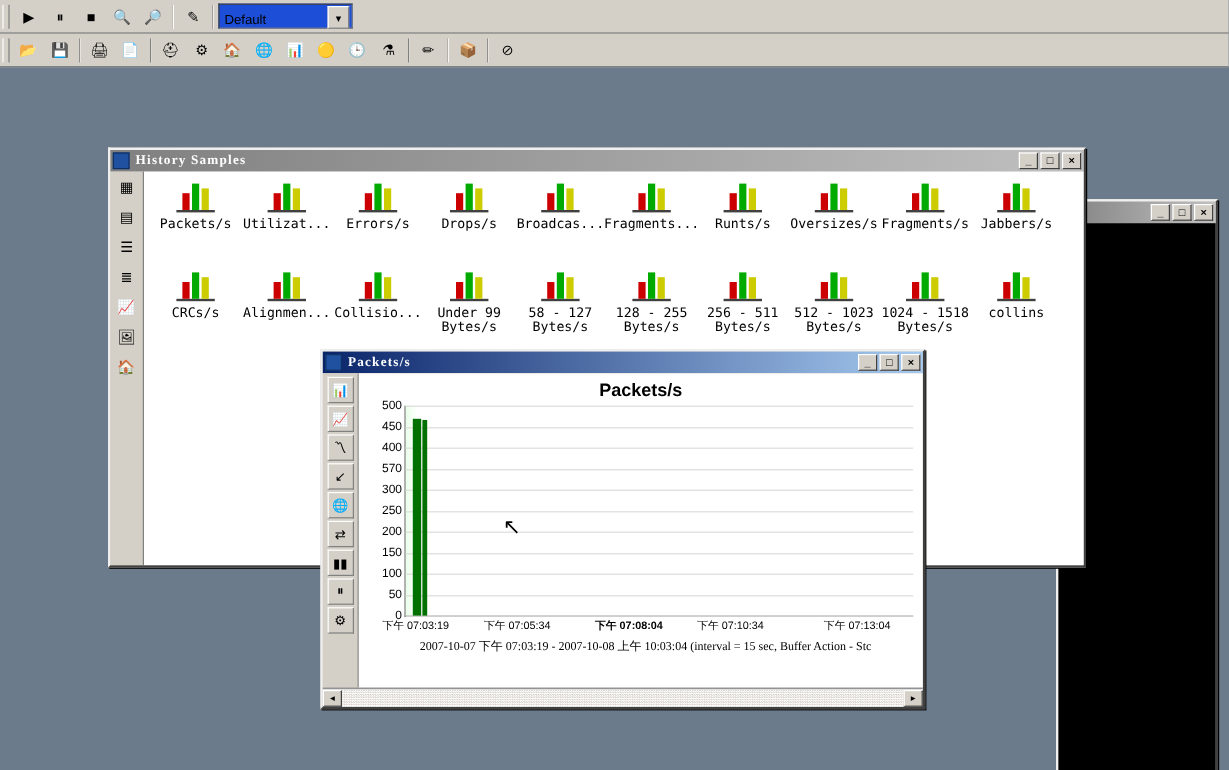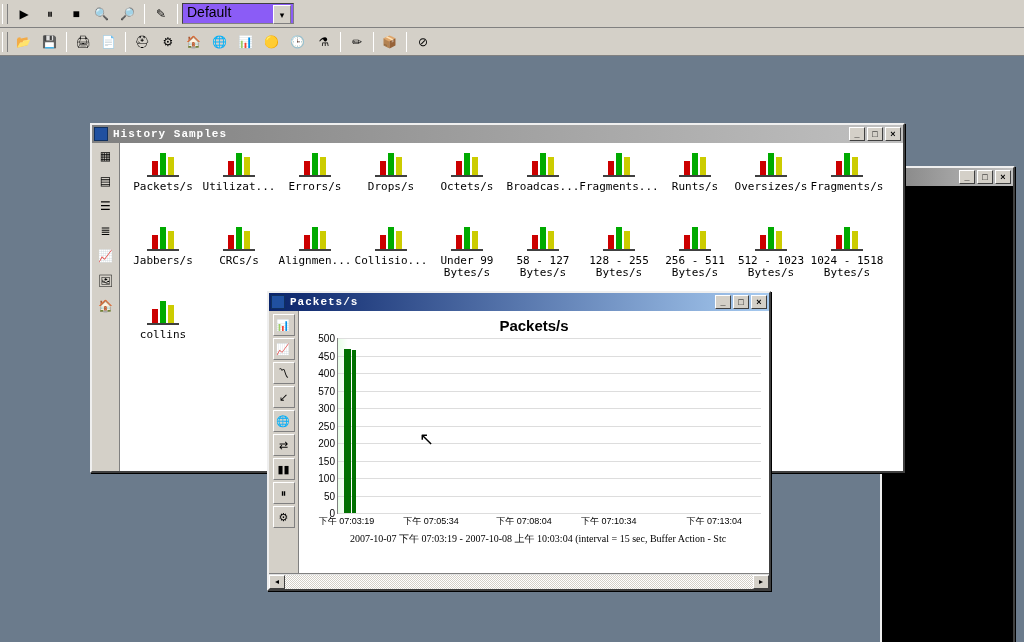--- a/index.html
+++ b/index.html
@@ -45,27 +45,27 @@
 }
 .tb-sep {
   width: 1px;
   height: 20px;
   background: linear-gradient(to right, #808080 50%, #fff 50%);
   margin: 0 2px;
 }
 .combo {
   width: 112px;
   height: 21px;
-  background: #8b5cf6;
+  background: #1d4ed8;
   border: 1px solid #808080;
   border-top-color: #404040;
   border-left-color: #404040;
   display: flex;
-  align-items: flex-start;
-  font-size: 14px;
+  align-items: flex-end;
+  font-size: 11px;
   padding-left: 4px;
   position: relative;
 }
 .combo::after {
   content: "▾";
   position: absolute;
   right: 2px;
   top: 1px;
   width: 16px;
   height: 17px;
@@ -94,21 +94,21 @@
   height: 18px;
   background: linear-gradient(to right, #0a246a, #a6caf0);
   color: #fff;
   display: flex;
   align-items: center;
   padding: 0 2px;
   font-weight: bold;
   font-size: 11px;
 }
 .titlebar-inactive { background: linear-gradient(to right, #808080, #c0c0c0); }
-.titlebar .title-text { flex: 1; padding-left: 2px; font-family: Liberation Mono, monospace; letter-spacing: 1px; }
+.titlebar .title-text { flex: 1; padding-left: 2px; font-family: Liberation Serif, serif; letter-spacing: 1px; }
 .titlebar .tico {
   width: 14px; height: 14px;
   background: #2050a0;
   border: 1px solid #103060;
   margin-right: 3px;
 }
 .win-btn {
   width: 16px; height: 14px;
   background: #d4d0c8;
   color: #000;
@@ -375,28 +375,20 @@
             </div>
             <div class="lbl">Errors/s</div>
           </div>
           <div class="icon-item">
             <div class="bars">
               <span class="b1"></span>
               <span class="b2"></span>
               <span class="b3"></span>
             </div>
             <div class="lbl">Drops/s</div>
-          </div>
-          <div class="icon-item">
-            <div class="bars">
-              <span class="b1"></span>
-              <span class="b2"></span>
-              <span class="b3"></span>
-            </div>
-            <div class="lbl">Octets/s</div>
           </div>
           <div class="icon-item">
             <div class="bars">
               <span class="b1"></span>
               <span class="b2"></span>
               <span class="b3"></span>
             </div>
             <div class="lbl">Broadcas...</div>
           </div>
           <div class="icon-item">
@@ -573,21 +565,21 @@
             <div class="grid-line" style="top: 20%;"></div>
             <div class="y-tick" style="top: 20%;">400</div>
             <div class="grid-line" style="top: 10%;"></div>
             <div class="y-tick" style="top: 10%; margin-left: 44px;">450</div>
             <div class="grid-line" style="top: 0%;"></div>
             <div class="y-tick" style="top: 0%;">500</div>
             <div class="bar-data" style="left: 1.5%; width: 1.5%; height: 94%; background: rgb(0, 112, 0);"></div>
             <div class="bar-data" style="left: 3.2%; width: 1%; height: 93%; background: rgb(0, 112, 0);"></div>
             <div class="x-tick" style="left: 2%;">下午 07:03:19</div>
             <div class="x-tick" style="left: 22%;">下午 07:05:34</div>
-            <div class="x-tick" style="left: 44%;">下午 07:08:04</div>
+            <div class="x-tick" style="left: 44%; font-weight: bold;">下午 07:08:04</div>
             <div class="x-tick" style="left: 64%;">下午 07:10:34</div>
             <div class="x-tick" style="left: 84%; margin-left: 21px;">下午 07:13:04</div>
           </div>
         <div class="chart-footer">2007-10-07 下午 07:03:19 - 2007-10-08 上午 10:03:04  (interval = 15 sec,  Buffer Action - Stc</div>
       </div>
     </div>
     <div class="hscroll">
       <div class="sbtn">◂</div>
       <div class="track"></div>
       <div class="sbtn">▸</div>

